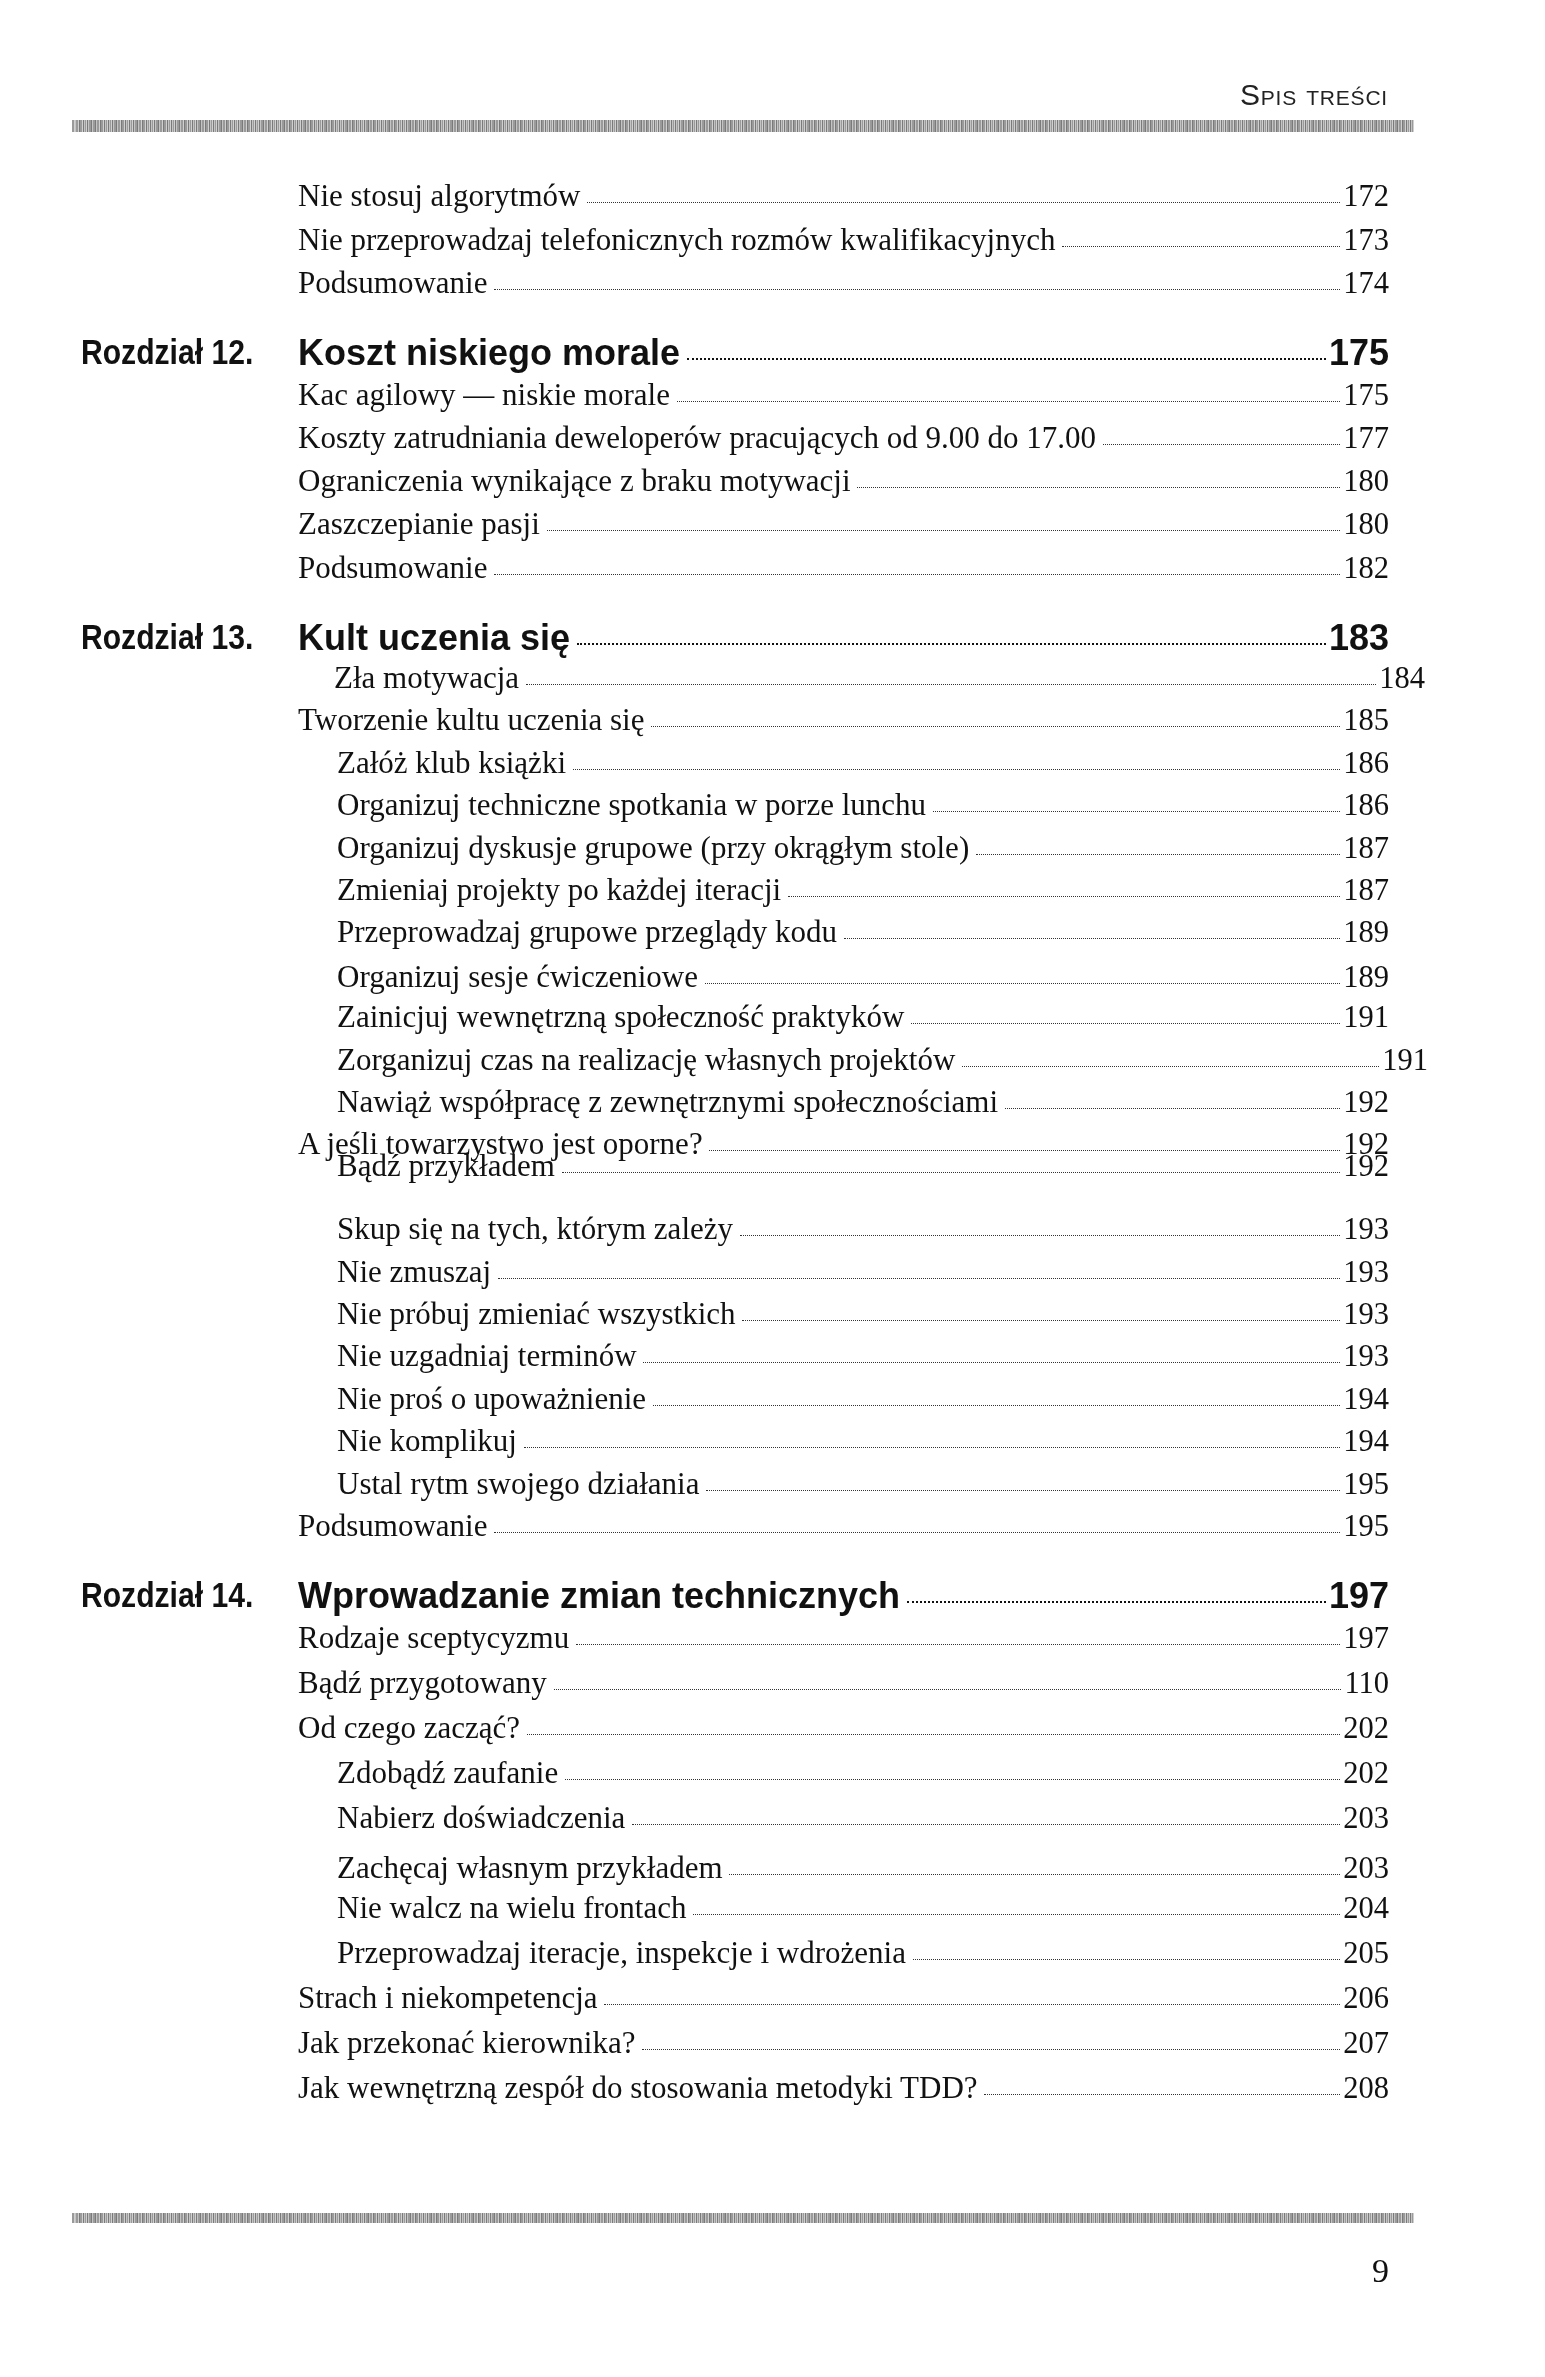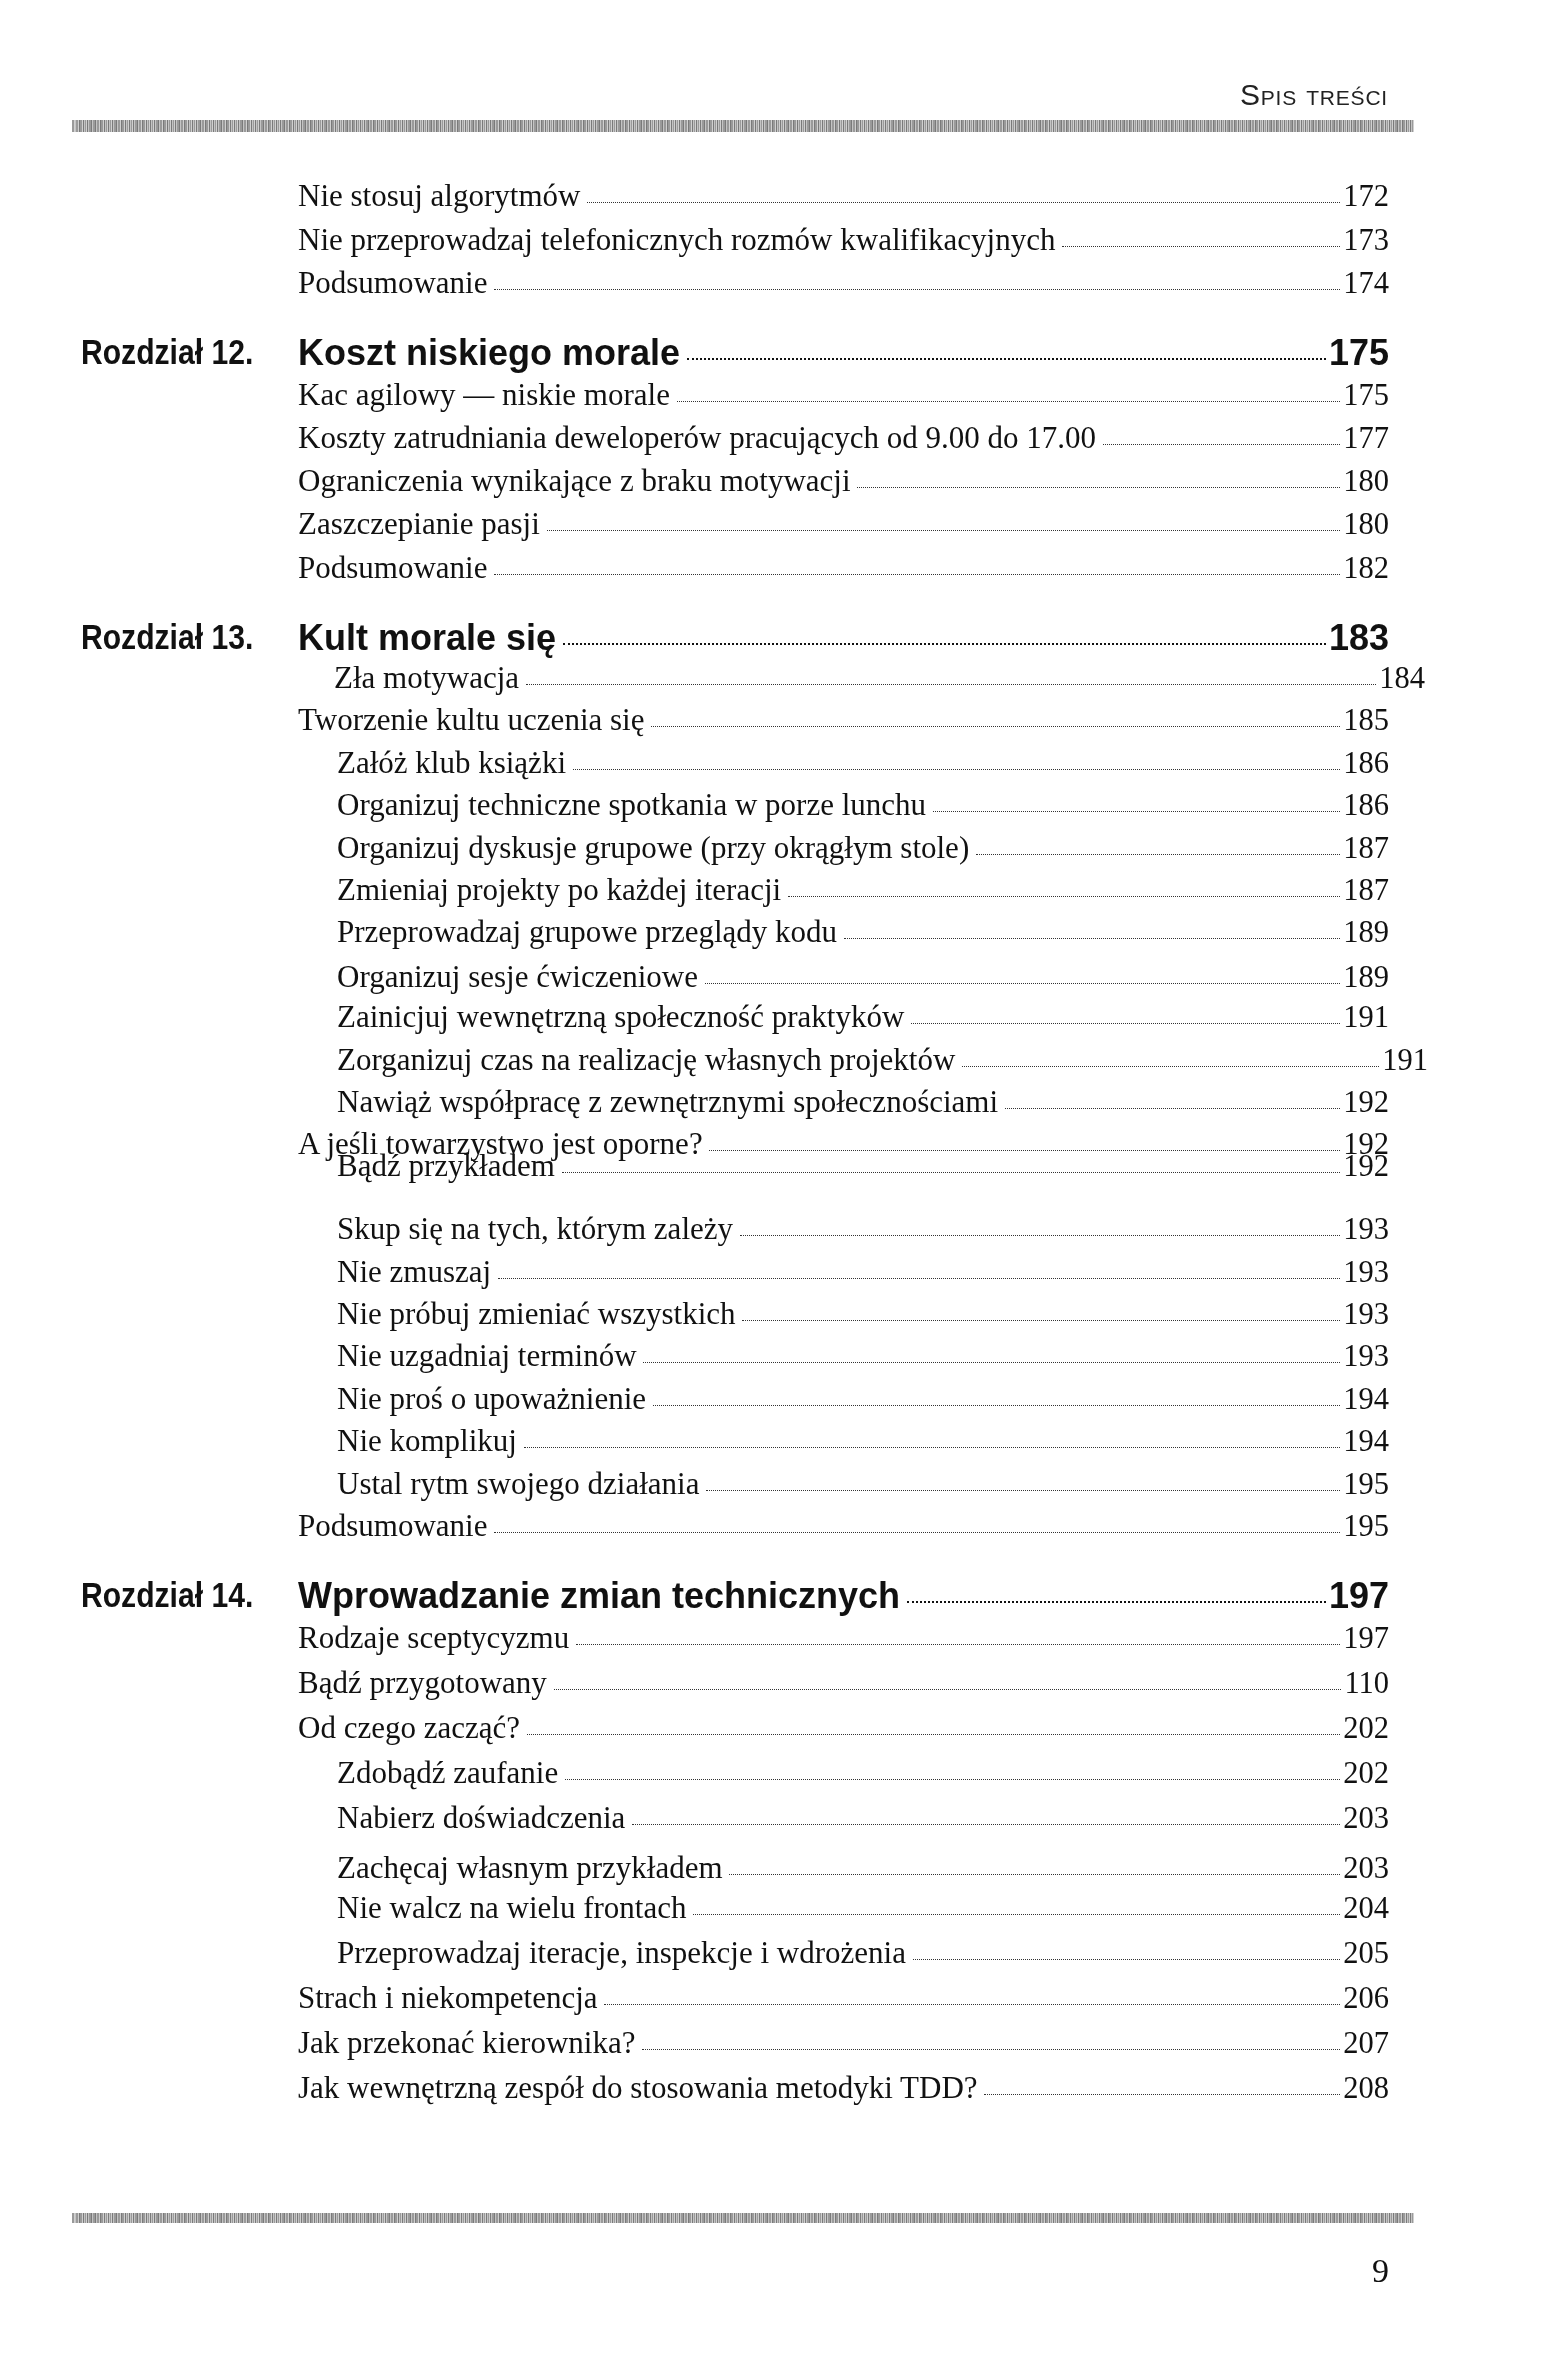--- a/index.html
+++ b/index.html
@@ -119,21 +119,21 @@
       <div class="row lvl-1" style="top: 550px; height: 42px;">
         <div class="entry" style="top: 0px;">
           <span class="title">Podsumowanie</span>
           <span class="leader"></span>
           <span class="pg">182</span>
         </div>
       </div>
       <div class="row lvl-chap" style="top: 617px; height: 42px;">
         <span class="chap" style="top: 0px;">Rozdział 13.</span>
         <div class="entry" style="top: 0px;">
-          <span class="title">Kult morale się</span>
+          <span class="title">Kult uczenia się</span>
           <span class="leader"></span>
           <span class="pg">183</span>
         </div>
       </div>
       <div class="row lvl-1" style="top: 660px; height: 42px; margin-left: 36px;">
         <div class="entry" style="top: 0px;">
           <span class="title">Zła motywacja</span>
           <span class="leader"></span>
           <span class="pg">184</span>
         </div>

